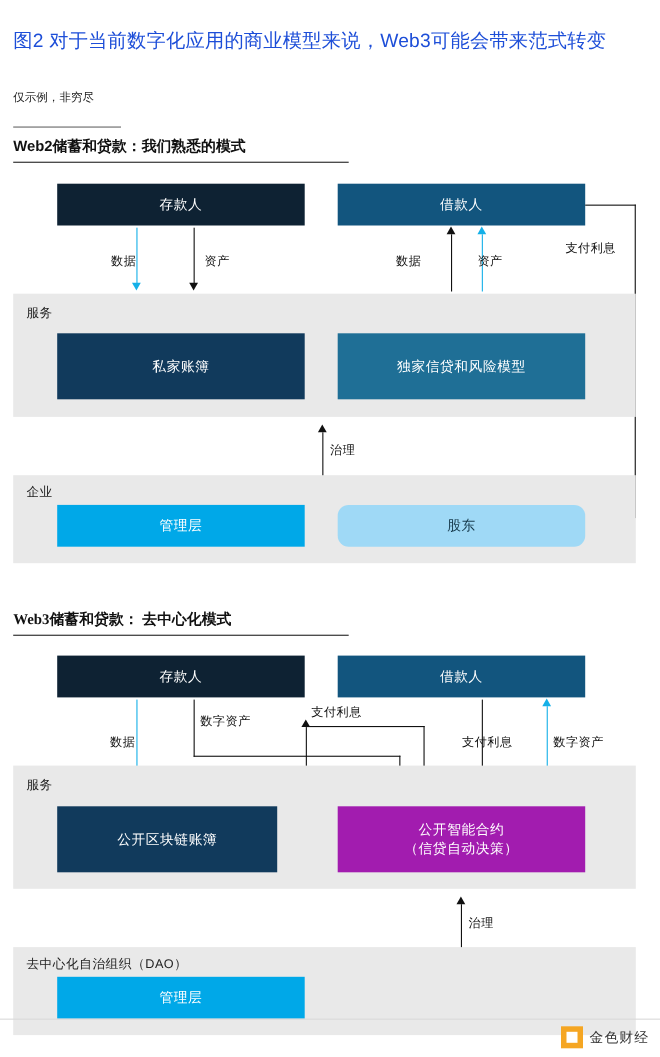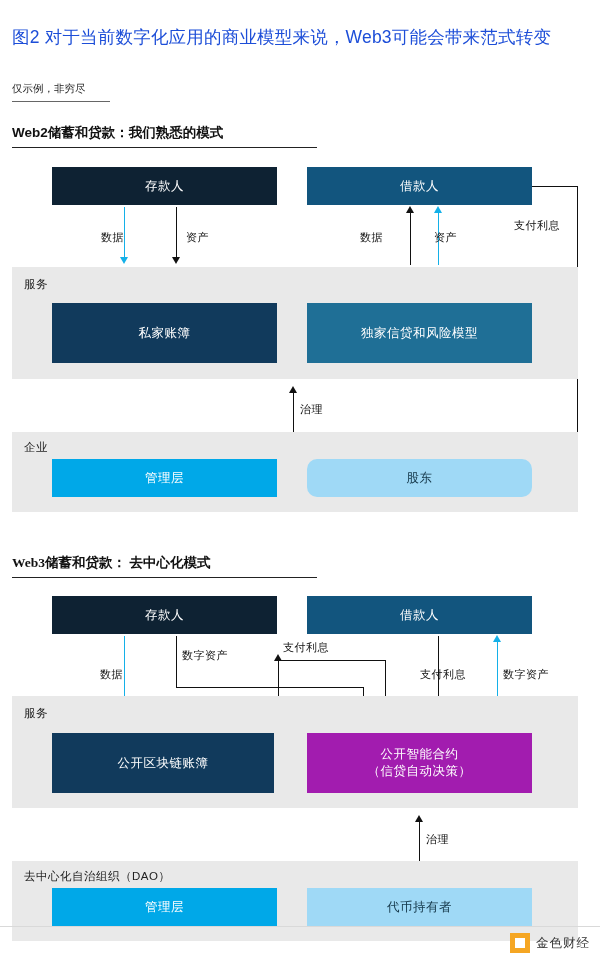--- a/index.html
+++ b/index.html
@@ -35,21 +35,21 @@
     letter-spacing: .2px;
     color: #1d4ed8;
   }
 
   .note {
     position: absolute;
     left: 12px;
     top: 82px;
     font-size: 10.5px;
     color: #222;
-    padding-bottom: 5px;
+    padding-bottom: 19px;
     border-bottom: 1px solid #666;
     width: 98px;
     text-align: left;
   }
 
   
   .section-header {
     position: absolute;
     font-size: 13.5px;
     font-weight: bold;
@@ -236,32 +236,31 @@
   <div class="ln v" style="left:438px; top:636px; height:90px;"></div>
   <div class="arrow down" style="left:433.5px; top:724px;"></div>
   <div class="lbl" style="left:420px; top:667px;">支付利息</div>
 
   <div class="ln v cyan" style="left:497px; top:642px; height:84px;"></div>
   <div class="arrow up cyan" style="left:492.5px; top:635px;"></div>
   <div class="lbl" style="left:503px; top:667px;">数字资产</div>
 
   <div class="band" style="left:12px; top:696px; width:566px; height:112px;"></div>
   <div class="band-label" style="left:24px; top:706px;">服务</div>
-  <div class="box deep" style="left:52px; top:733px; width:222px; height:60px;">公开区块链账簿</div>
+  <div class="box deep" style="left:52px; top:733px; width:200px; height:60px;">公开区块链账簿</div>
   <div class="box bright" style="left:307px; top:733px; width:225px; height:60px; white-space:pre-line;">公开智能合约
 （信贷自动决策）</div>
 
   <div class="ln v" style="left:419px; top:822px; height:45px;"></div>
   <div class="arrow up" style="left:414.5px; top:815px;"></div>
   <div class="lbl" style="left:426px; top:832px;">治理</div>
 
   <div class="band" style="left:12px; top:861px; width:566px; height:80px;"></div>
   <div class="band-label" style="left:24px; top:869px;">去中心化自治组织（DAO）</div>
   <div class="box cyan" style="left:52px; top:888px; width:225px; height:38px;">管理层</div>
-  <div class="box lcyan" style="left:307px; top:888px; width:225px; height:38px;">代币持有者</div>
 
   <div class="hr-bottom"></div>
   <div class="footer">
     <div class="mark"></div>
     <div class="fname">金色财经</div>
   </div>
 
 </div>
 
 </body></html>

